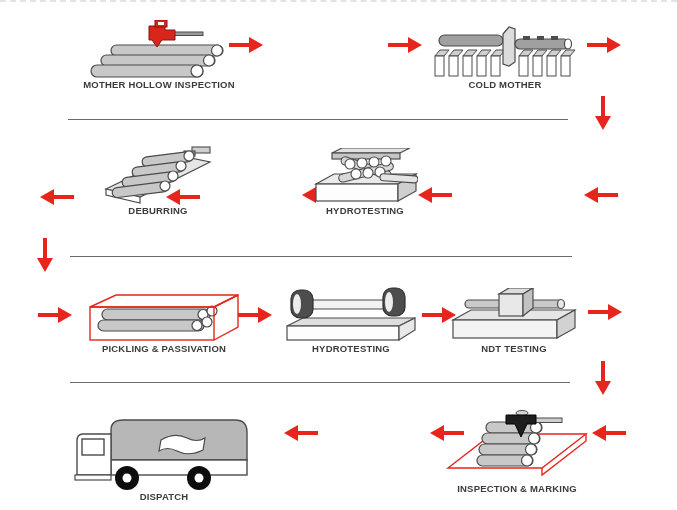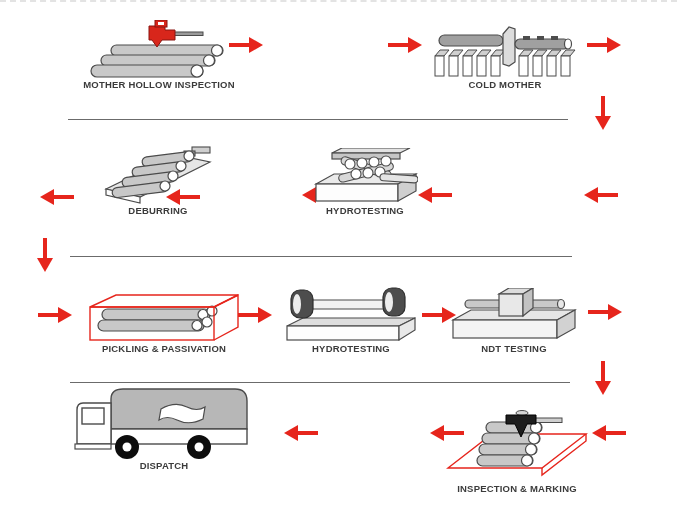--- a/index.html
+++ b/index.html
@@ -272,21 +272,21 @@
 
   <svg class="arrow" style="left:588px;top:304px" width="34" height="16">
       <use href="#arr-r"></use>
     </svg>
 
   <div class="divider" style="left:70px;top:382px;width:500px"></div>
   <svg class="arrow" style="left:595px;top:361px" width="16" height="34">
       <use href="#arr-d"></use>
     </svg>
 
-  <div class="step" style="left:72px;top:379px;width:184px;height:94px">
+  <div class="step" style="left:72px;top:410px;width:184px;height:94px">
     <div class="icon">
       <svg width="182" height="76" viewBox="0 0 182 76">
         <path d="M38 46 V16 Q38 6 50 6 L162 6 Q174 6 174 18 V46 Z" fill="#b7b7b7" stroke="#4b4b4b" stroke-width="1.4"></path>
         <rect x="38" y="46" width="136" height="15" fill="#ffffff" stroke="#4b4b4b" stroke-width="1.4"></rect>
         <path d="M88 26 Q102 18 114 24 Q124 29 132 24 L130 36 Q116 43 104 37 Q94 32 86 37 Z" fill="#ffffff" stroke="#4b4b4b" stroke-width="1.2"></path>
         <path d="M10 20 Q4 20 4 27 V61 H38 V20 Z" fill="#ffffff" stroke="#4b4b4b" stroke-width="1.4"></path>
         <rect x="9" y="25" width="22" height="16" fill="#ffffff" stroke="#4b4b4b" stroke-width="1.4"></rect>
         <rect x="2" y="61" width="36" height="5" fill="#ffffff" stroke="#4b4b4b" stroke-width="1.2"></rect>
         <circle cx="54" cy="64" r="12" fill="#0d0d0d"></circle>
           <circle cx="54" cy="64" r="4.5" fill="#ffffff"></circle>

